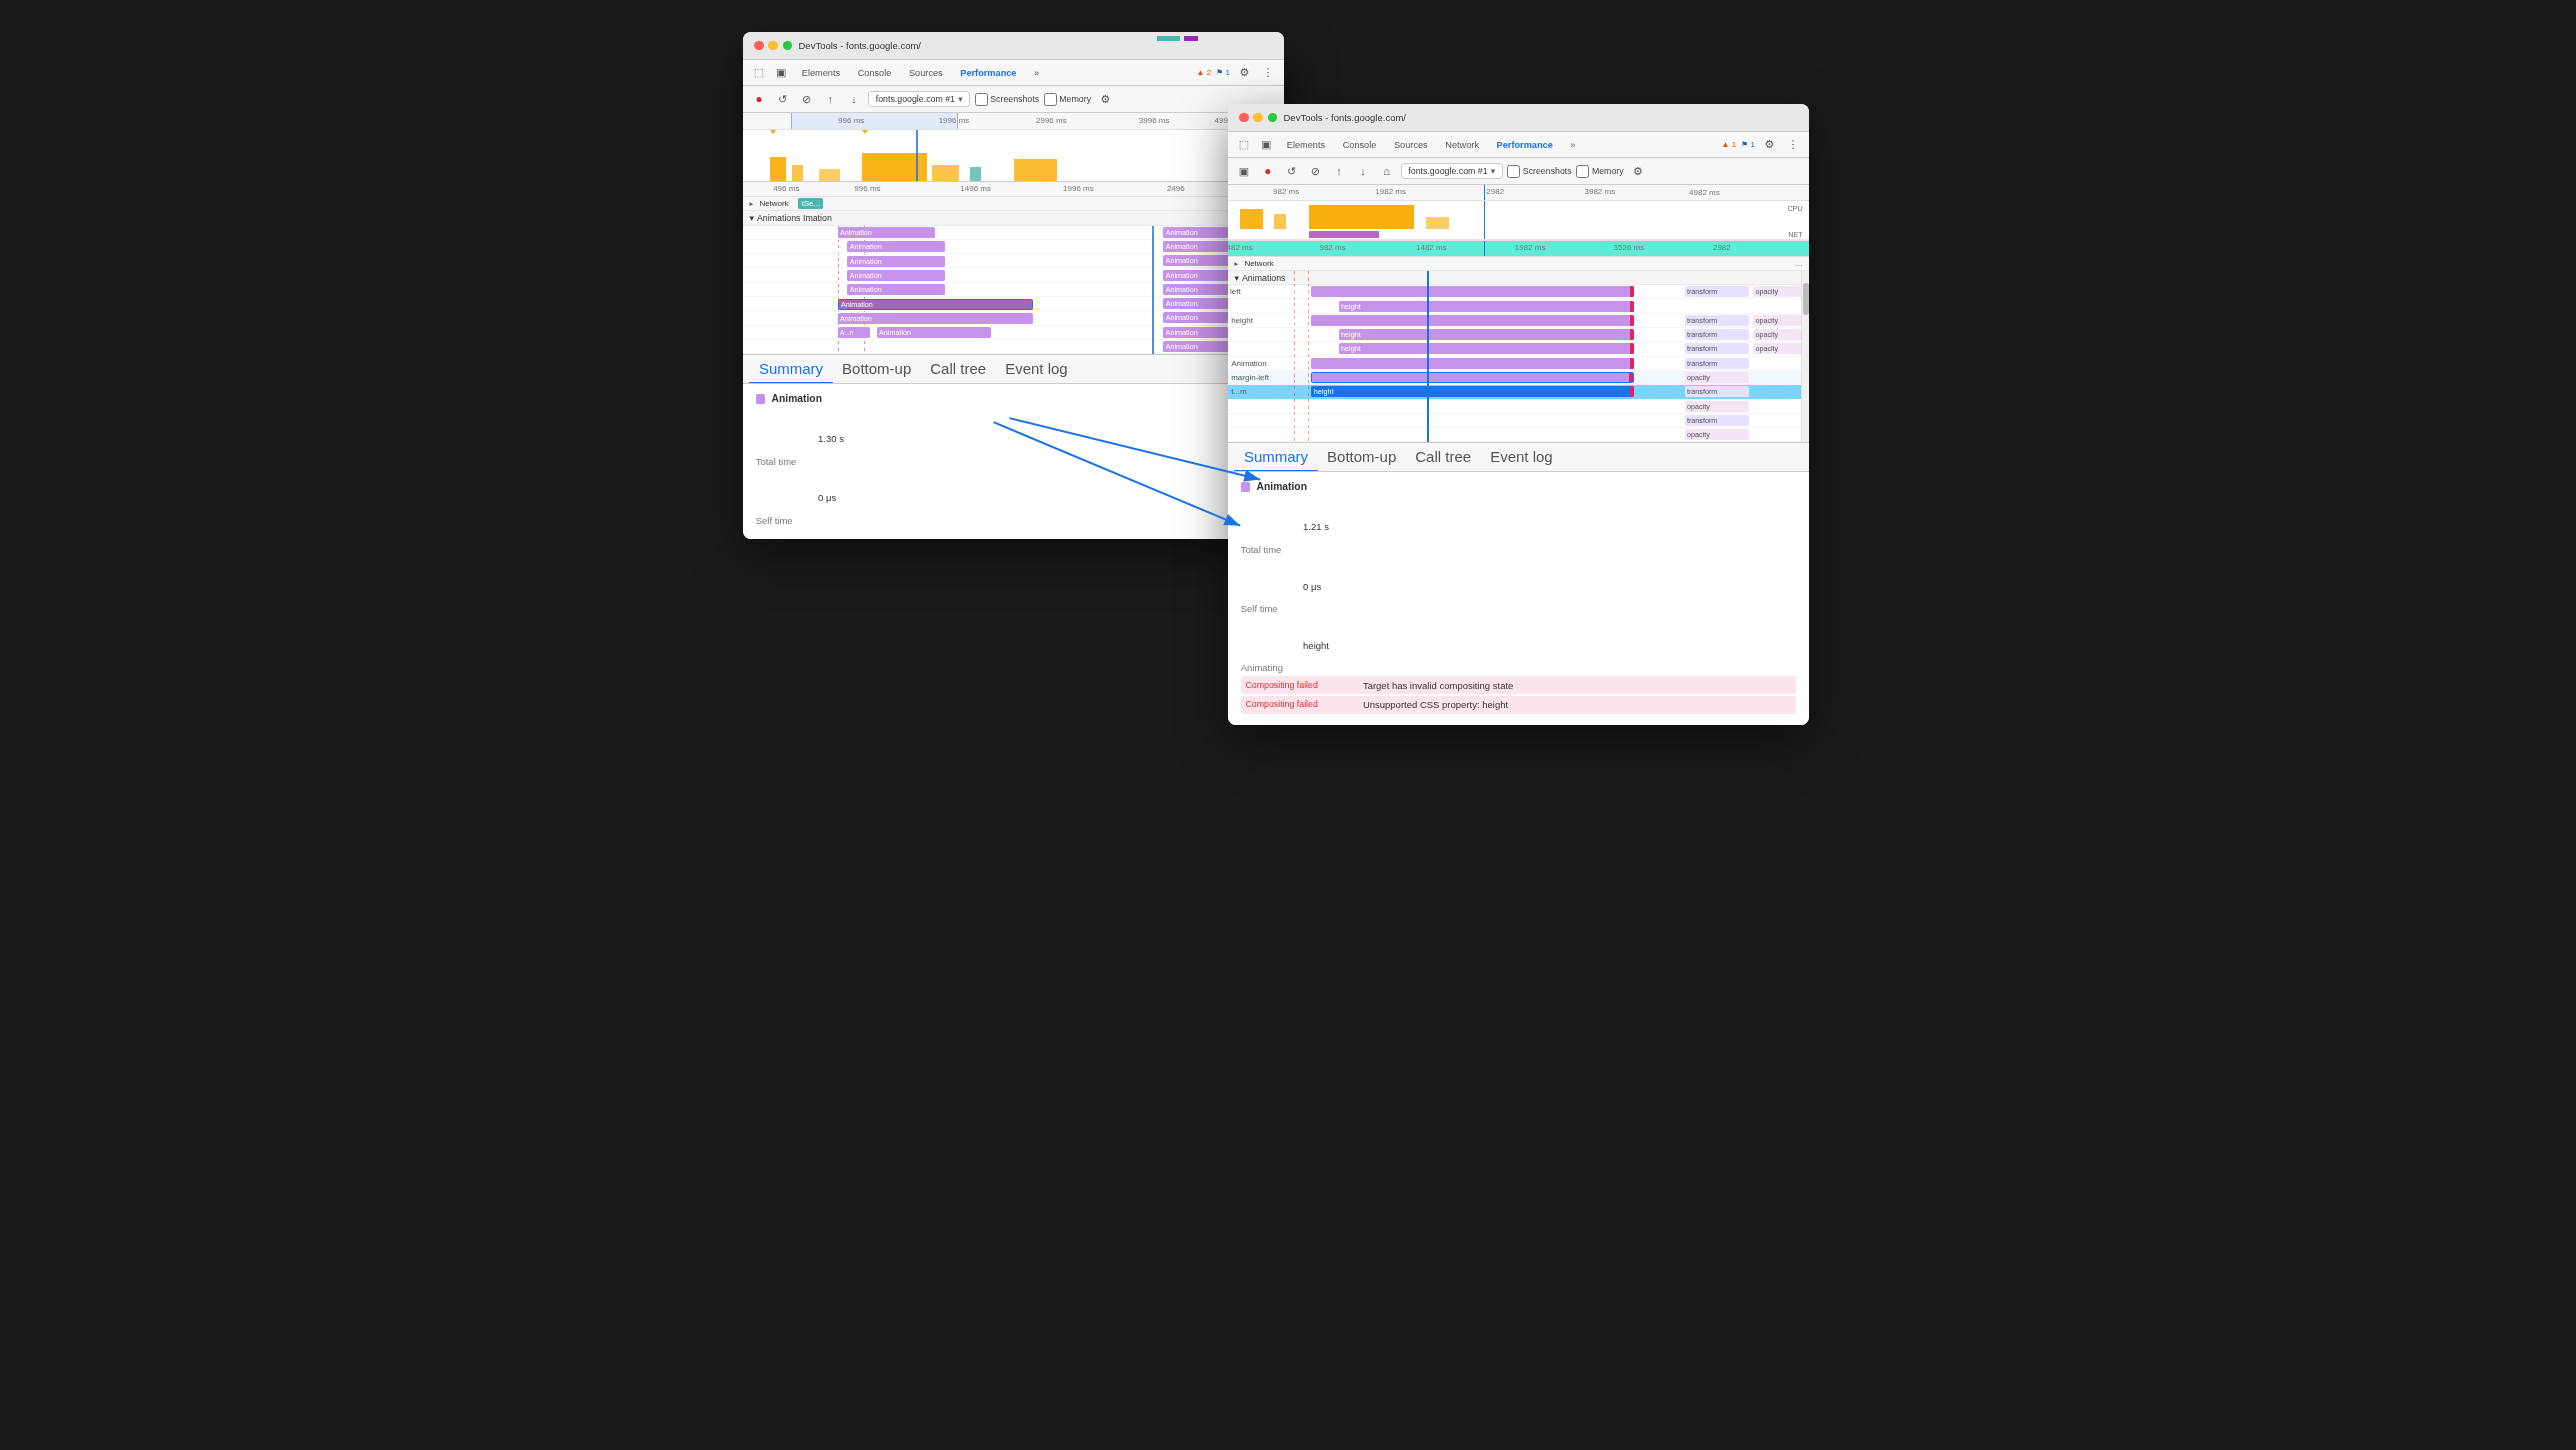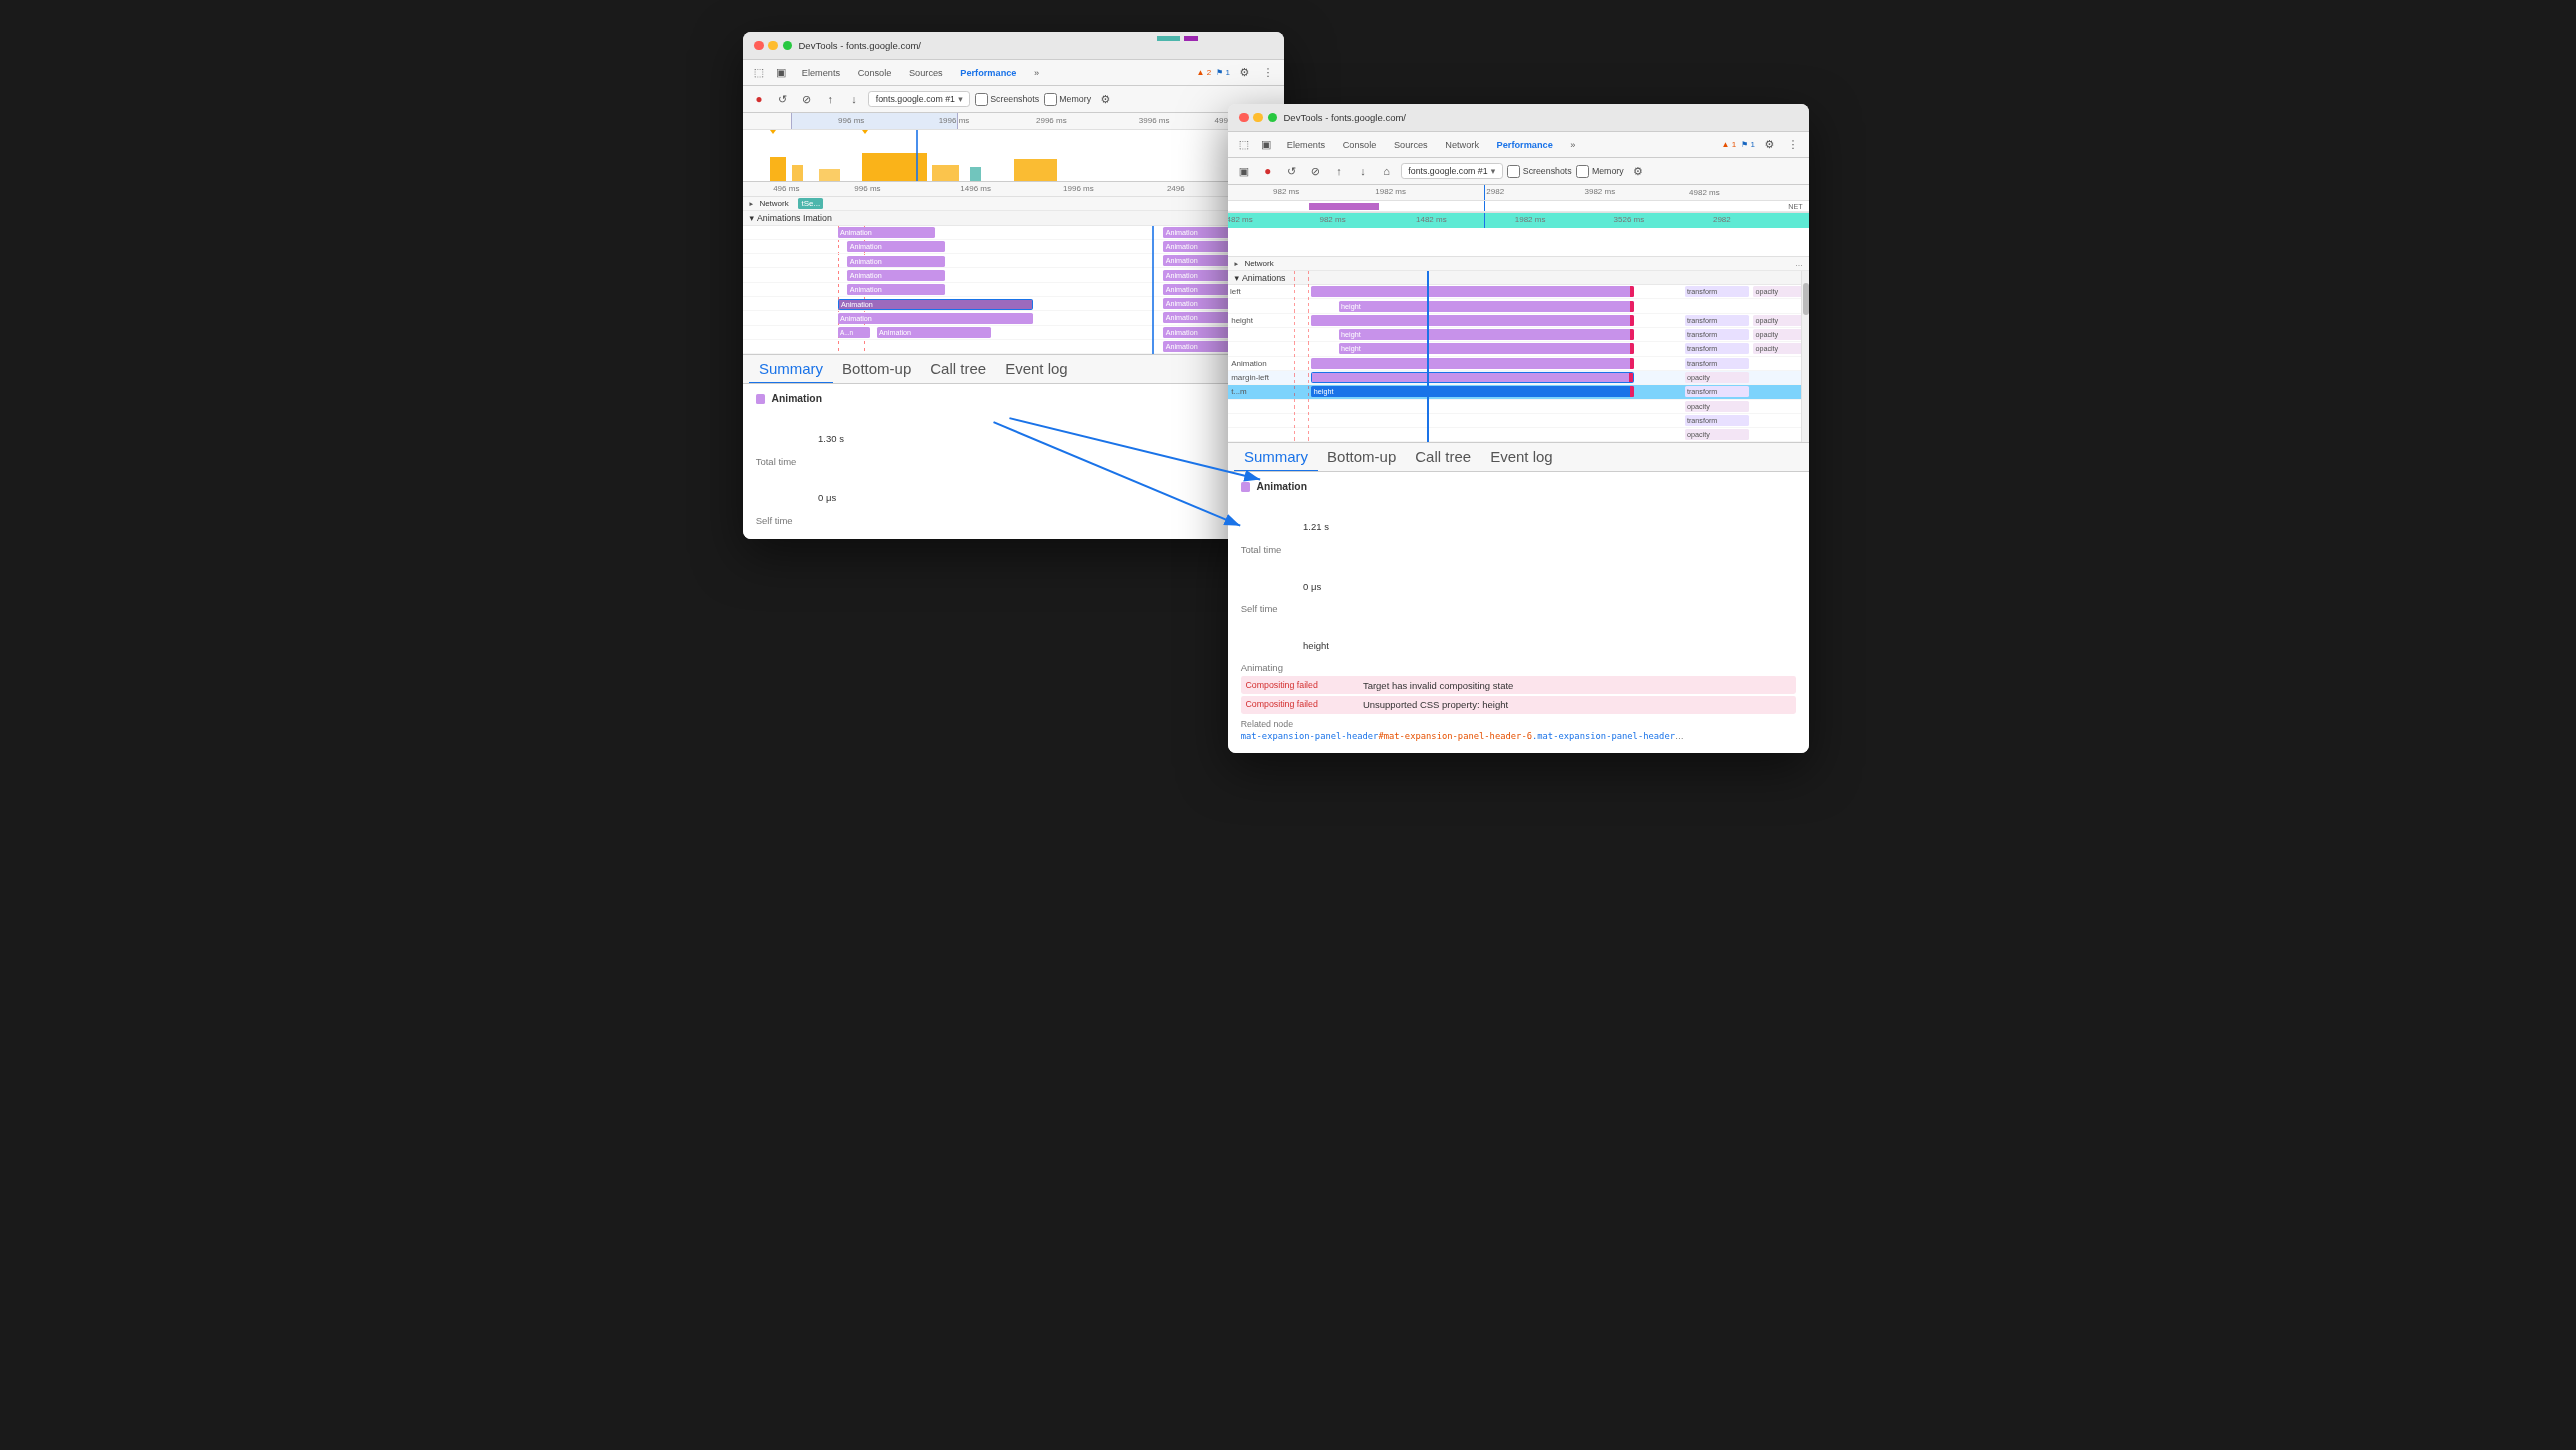--- a/index.html
+++ b/index.html
@@ -747,20 +747,29 @@
       <div style="position:relative; height:16px; background:#f7f7f7; border-bottom:0.8px solid #e0e0e0;">
         <div class="ruler-label" style="left:10%; top:2.4px;">982 ms</div>
         <div class="ruler-label" style="left:28%; top:2.4px;">1982 ms</div>
         <div class="ruler-label" style="left:46%; top:2.4px;">2982</div>
         <div class="ruler-label" style="left:64%; top:2.4px;">3982 ms</div>
         <div class="ruler-label" style="left:82%; top:3px;">4982 ms</div>
 
         <div style="position:absolute; left:44%; top:0; bottom:0; width:1.6px; background:#1a73e8;"></div>
       </div>
 
+      <div style="position:relative; height:28px; background:#fff;">
+        <div style="position:absolute; right:6.4px; top:3.2px; font-size:7.2px; color:#666;">CPU</div>
+
+        <div style="position:absolute; left:2%; width:4%; height:20px; bottom:0; background:#f9ab00; opacity:0.9;"></div>
+        <div style="position:absolute; left:8%; width:2%; height:14.3px; bottom:0; background:#f9ab00; opacity:0.7;"></div>
+        <div style="position:absolute; left:14%; width:18%; height:24px; bottom:0; background:#f9ab00; opacity:0.95;"></div>
+        <div style="position:absolute; left:34%; width:4%; height:12px; bottom:0; background:#f9ab00; opacity:0.6;"></div>
+        <div style="position:absolute; left:44%; width:1.6px; top:0; bottom:0; background:#1a73e8;"></div>
+      </div>
 
       <div style="position:relative; height:11px; background:#fff; border-bottom:0.8px solid #e8e8e8;">
         <div style="position:absolute; right:6.4px; top:1.6px; font-size:7.2px; color:#666;">NET</div>
         <div style="position:absolute; left:14%; width:12%; height:6.4px; top:2.4px; background:#9c27b0; opacity:0.7;"></div>
         <div style="position:absolute; left:44%; width:1.6px; top:0; bottom:0; background:#1a73e8;"></div>
       </div>
 
       <div style="position:relative; height:16px; background:#5eead4; border-top:0.8px solid #e0e0e0;">
         <div class="ruler-label" style="left:2%; top:2.4px;">482 ms</div>
         <div class="ruler-label" style="left:18%; top:2.4px;">982 ms</div>
@@ -968,26 +977,20 @@
       <div class="error-row" style="background:#fce4ec; padding:3.2px 4.8px; border-radius:2.4px; margin:2.4px 0;">
         <span class="error-label">Compositing failed</span>
         <span class="error-value">Target has invalid compositing state</span>
       </div>
 
       <div class="error-row" style="background:#fce4ec; padding:3.2px 4.8px; border-radius:2.4px; margin:2.4px 0;">
         <span class="error-label">Compositing failed</span>
         <span class="error-value">Unsupported CSS property: height</span>
       </div>
 
-      <div class="related-node">
-        <div style="color:#777; font-size:8.8px; margin-bottom:1.6px;">Related node</div>
-        <div>
-          <a class="node-link" href="#">mat-expansion-panel-header</a><a class="node-link" href="#" style="color:#e65100;">#mat-expansion-panel-header-6</a><a class="node-link" href="#">.mat-expansion-panel-header</a><span>…</span>
-        </div>
-      </div>
 
     </div>
 
   </div>
 
   <svg class="scene-arrows" viewBox="0 0 1450 820" preserveAspectRatio="none">
     <defs>
       <marker id="arrowhead" markerWidth="8" markerHeight="6" refX="8" refY="3" orient="auto">
         <polygon points="0 0, 8 3, 0 6" fill="#1a73e8"></polygon>
       </marker>

